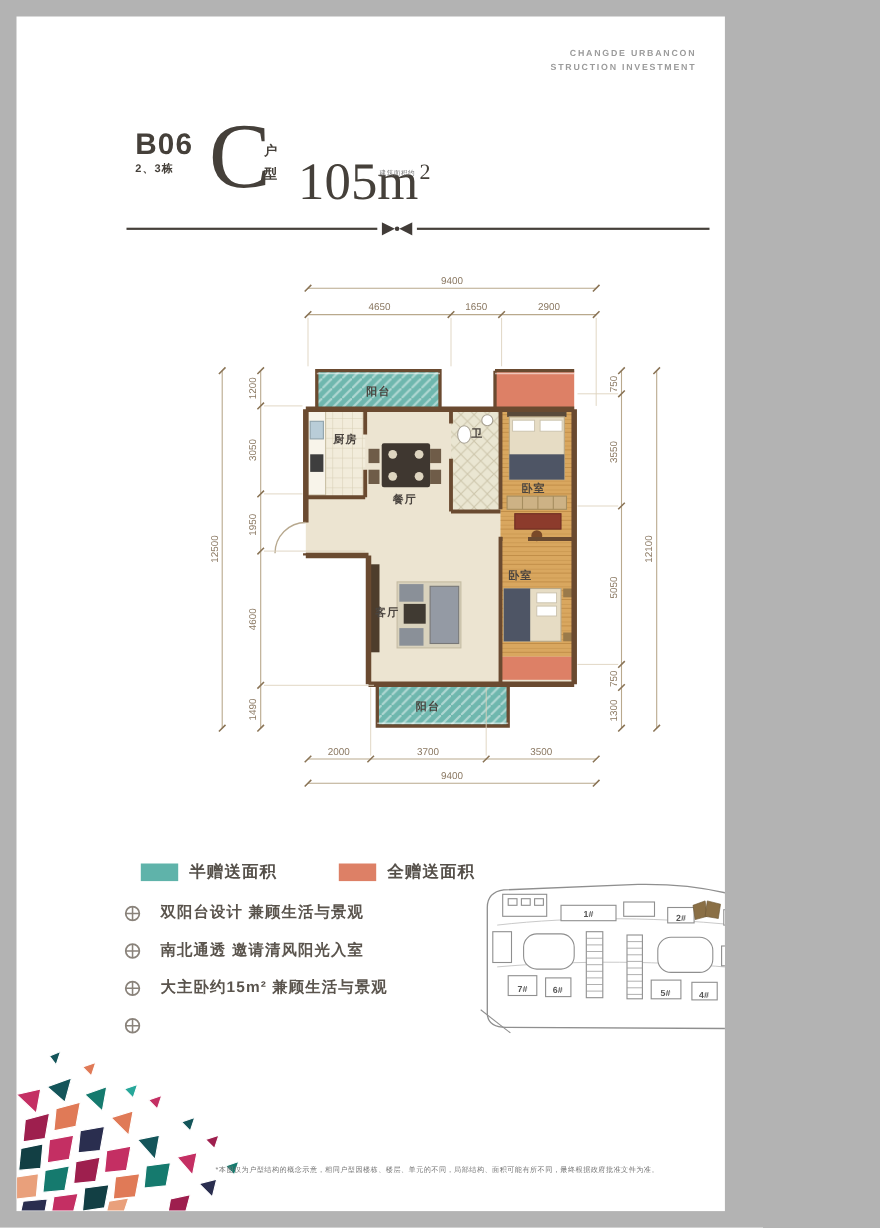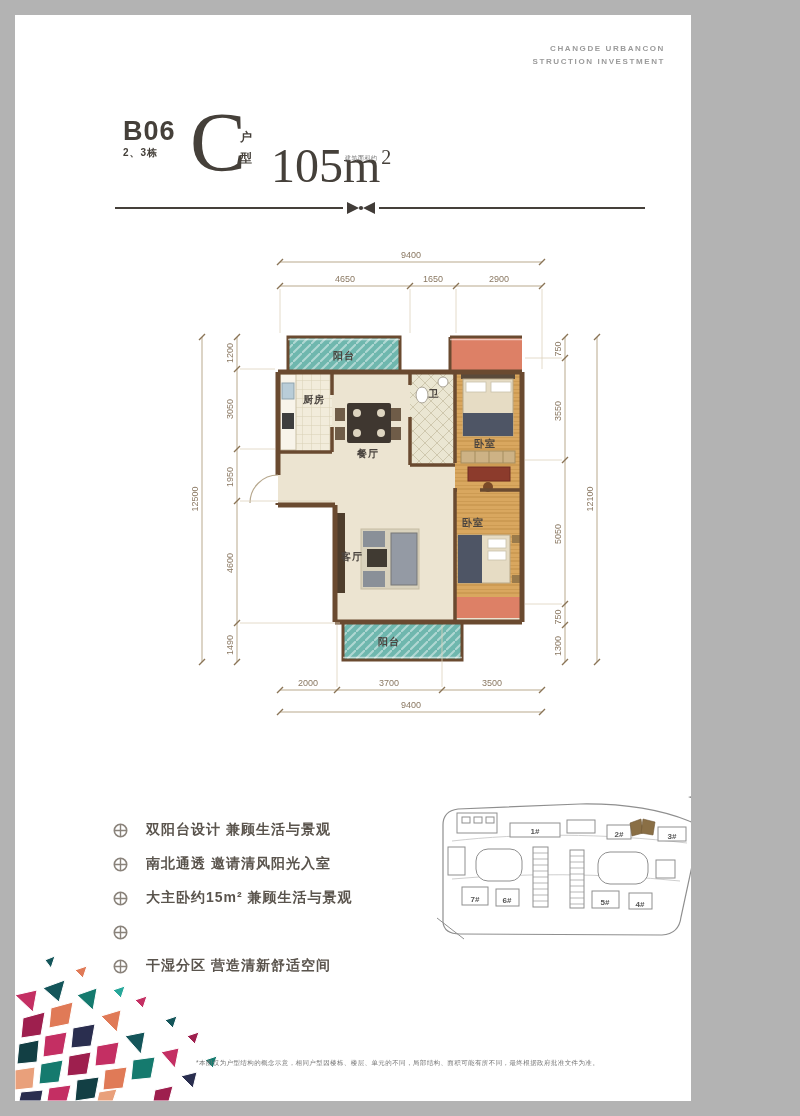--- a/index.html
+++ b/index.html
@@ -3,21 +3,21 @@
 <meta charset="utf-8">
 <style>
   html,body{margin:0;padding:0;}
   body{
     width:800px;height:1116px;position:relative;
     background:#b3b3b3;
     font-family:"Liberation Sans",sans-serif;
     color:#45403a;
     -webkit-font-smoothing:antialiased;
   }
-  .page{position:absolute;left:15px;top:15px;width:644px;height:1086px;background:#ffffff;overflow:hidden;padding-left:32px;}
+  .page{position:absolute;left:15px;top:15px;width:644px;height:1086px;background:#ffffff;overflow:hidden;}
 
   
   .brand{position:absolute;right:26px;top:27px;text-align:right;
     font-size:8px;letter-spacing:1.6px;color:#9b9b9b;font-weight:bold;line-height:13px;}
 
   
   .block-code{position:absolute;left:108px;top:101px;font-size:27px;font-weight:bold;letter-spacing:1px;}
   .block-sub{position:absolute;left:108px;top:131px;font-size:10px;font-weight:bold;letter-spacing:1px;}
   .unit-letter{position:absolute;left:175px;top:86px;font-family:"Liberation Serif",serif;font-size:84px;line-height:84px;}
   .unit-suffix{position:absolute;left:224px;top:112px;width:14px;font-size:12px;font-weight:bold;line-height:21px;text-align:center;}
@@ -224,20 +224,27 @@
         <text x="376" y="104" transform="rotate(-90 376 104)">750</text>
         <text x="376" y="166" transform="rotate(-90 376 166)">3550</text>
         <text x="376" y="289" transform="rotate(-90 376 289)">5050</text>
         <text x="376" y="372" transform="rotate(-90 376 372)">750</text>
         <text x="376" y="401" transform="rotate(-90 376 401)">1300</text>
         <text x="408" y="254" transform="rotate(-90 408 254)">12100</text>
       </g>
     </g>
   </svg>
 
+  <div class="legend">
+    <span class="swatch teal"></span>
+    <span class="legend-label">半赠送面积</span>
+    <span class="legend-gap"></span>
+    <span class="swatch salmon"></span>
+    <span class="legend-label">全赠送面积</span>
+  </div>
 
   <div class="features">
     <div class="feature">
       <svg width="15" height="15">
           <circle cx="7.5" cy="7.5" r="6.2" fill="none" stroke="#8a837b" stroke-width="1.6"></circle>
           <path d="M7.5 1.3 V13.7 M1.3 7.5 H13.7" stroke="#8a837b" stroke-width="1.4"></path>
         </svg>
       <span class="ftxt">双阳台设计  兼顾生活与景观</span>
     </div>
     <div class="feature">
@@ -252,27 +259,20 @@
           <circle cx="7.5" cy="7.5" r="6.2" fill="none" stroke="#8a837b" stroke-width="1.6"></circle>
           <path d="M7.5 1.3 V13.7 M1.3 7.5 H13.7" stroke="#8a837b" stroke-width="1.4"></path>
         </svg>
       <span class="ftxt">大主卧约15m²  兼顾生活与景观</span>
     </div>
     <div class="feature">
       <svg width="15" height="15">
           <circle cx="7.5" cy="7.5" r="6.2" fill="none" stroke="#8a837b" stroke-width="1.6"></circle>
           <path d="M7.5 1.3 V13.7 M1.3 7.5 H13.7" stroke="#8a837b" stroke-width="1.4"></path>
         </svg>
-    </div>
-    <div class="feature">
-      <svg width="15" height="15">
-          <circle cx="7.5" cy="7.5" r="6.2" fill="none" stroke="#8a837b" stroke-width="1.6"></circle>
-          <path d="M7.5 1.3 V13.7 M1.3 7.5 H13.7" stroke="#8a837b" stroke-width="1.4"></path>
-        </svg>
-      <span class="ftxt">干湿分区  营造清新舒适空间</span>
     </div>
   </div>
 
   <svg class="siteplan" width="290" height="185" viewBox="0 0 290 185">
     <path d="M11,50 Q11,36 26,34 L148,29 Q212,28 257,46 Q268,50 266,63 L249,142 Q247,159 230,160 L28,159 Q12,159 11,147 Z" fill="none" stroke="#8f8f8f" stroke-width="1.2"></path>
     <path d="M5,143 L32,164" stroke="#8f8f8f" stroke-width="1" fill="none"></path>
     <path d="M20,66 C90,58 170,58 255,68 M20,104 C90,98 170,98 248,106" stroke="#c2c2c2" stroke-width=".8" fill="none"></path>
     <g>
       <rect class="bld" x="25" y="38" width="40" height="20"></rect>
       <rect class="bld" x="30" y="42" width="8" height="6"></rect>

